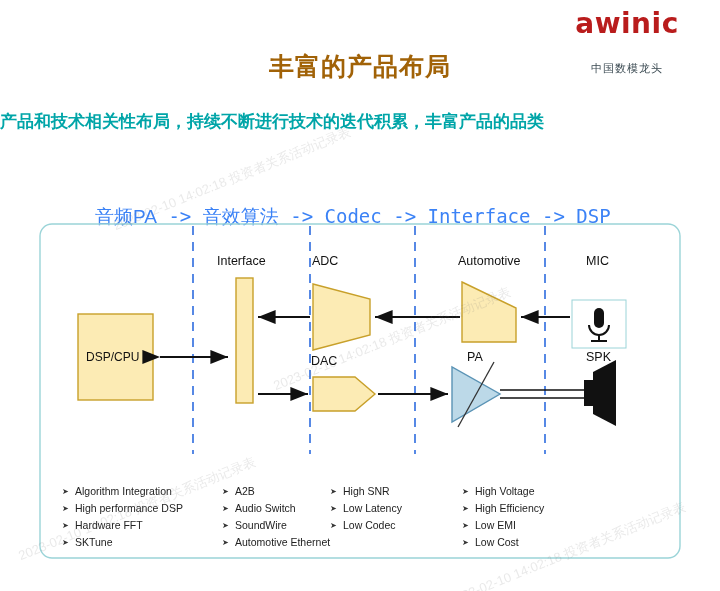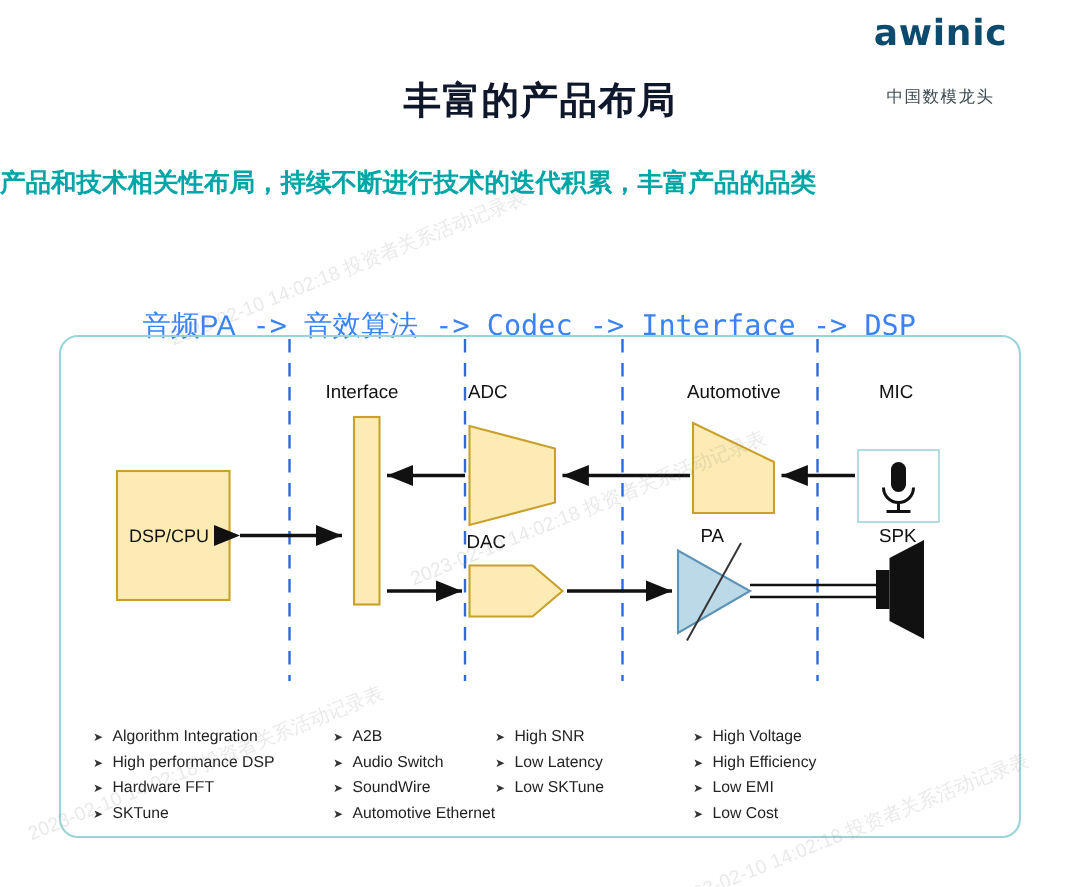--- a/index.html
+++ b/index.html
@@ -18,43 +18,43 @@
   
   .logo-block {
     position: absolute;
     top: 10px;
     right: 18px;
     text-align: center;
     width: 150px;
   }
   .logo-word {
     font-family: "DejaVu Sans", sans-serif;
-    font-size: 24px;
+    font-size: 28px;
     font-weight: bold;
-    color: #0c4a6e;
+    color: #b91c1c;
     letter-spacing: 0.5px;
     line-height: 1;
   }
   .logo-sub {
     font-size: 11px;
     color: #3b4a52;
     margin-top: 23px;
     letter-spacing: 1px;
   }
 
   
   .main-title {
     position: absolute;
     top: 50px;
     left: 0;
     width: 720px;
     text-align: center;
     font-size: 25px;
     font-weight: bold;
-    color: #0f172a;
+    color: #a16207;
     letter-spacing: 1px;
   }
   .sub-title {
     position: absolute;
     top: 110px;
     left: 0;
     width: 720px;
     text-align: left;
     font-size: 17px;
     font-weight: bold;
@@ -233,21 +233,21 @@
 <div class="bullets col2">
   <div class="b">A2B</div>
   <div class="b">Audio Switch</div>
   <div class="b">SoundWire</div>
   <div class="b">Automotive Ethernet</div>
 </div>
 
 <div class="bullets col3">
   <div class="b">High SNR</div>
   <div class="b">Low Latency</div>
-  <div class="b">Low SKTune</div>
+  <div class="b">Low Codec</div>
 </div>
 
 <div class="bullets col4">
   <div class="b">High Voltage</div>
   <div class="b">High Efficiency</div>
   <div class="b">Low EMI</div>
   <div class="b">Low Cost</div>
 </div>
 
 <div class="wm" style="left:105px; top:170px; transform:rotate(-22deg);">2023-02-10 14:02:18 投资者关系活动记录表</div>

